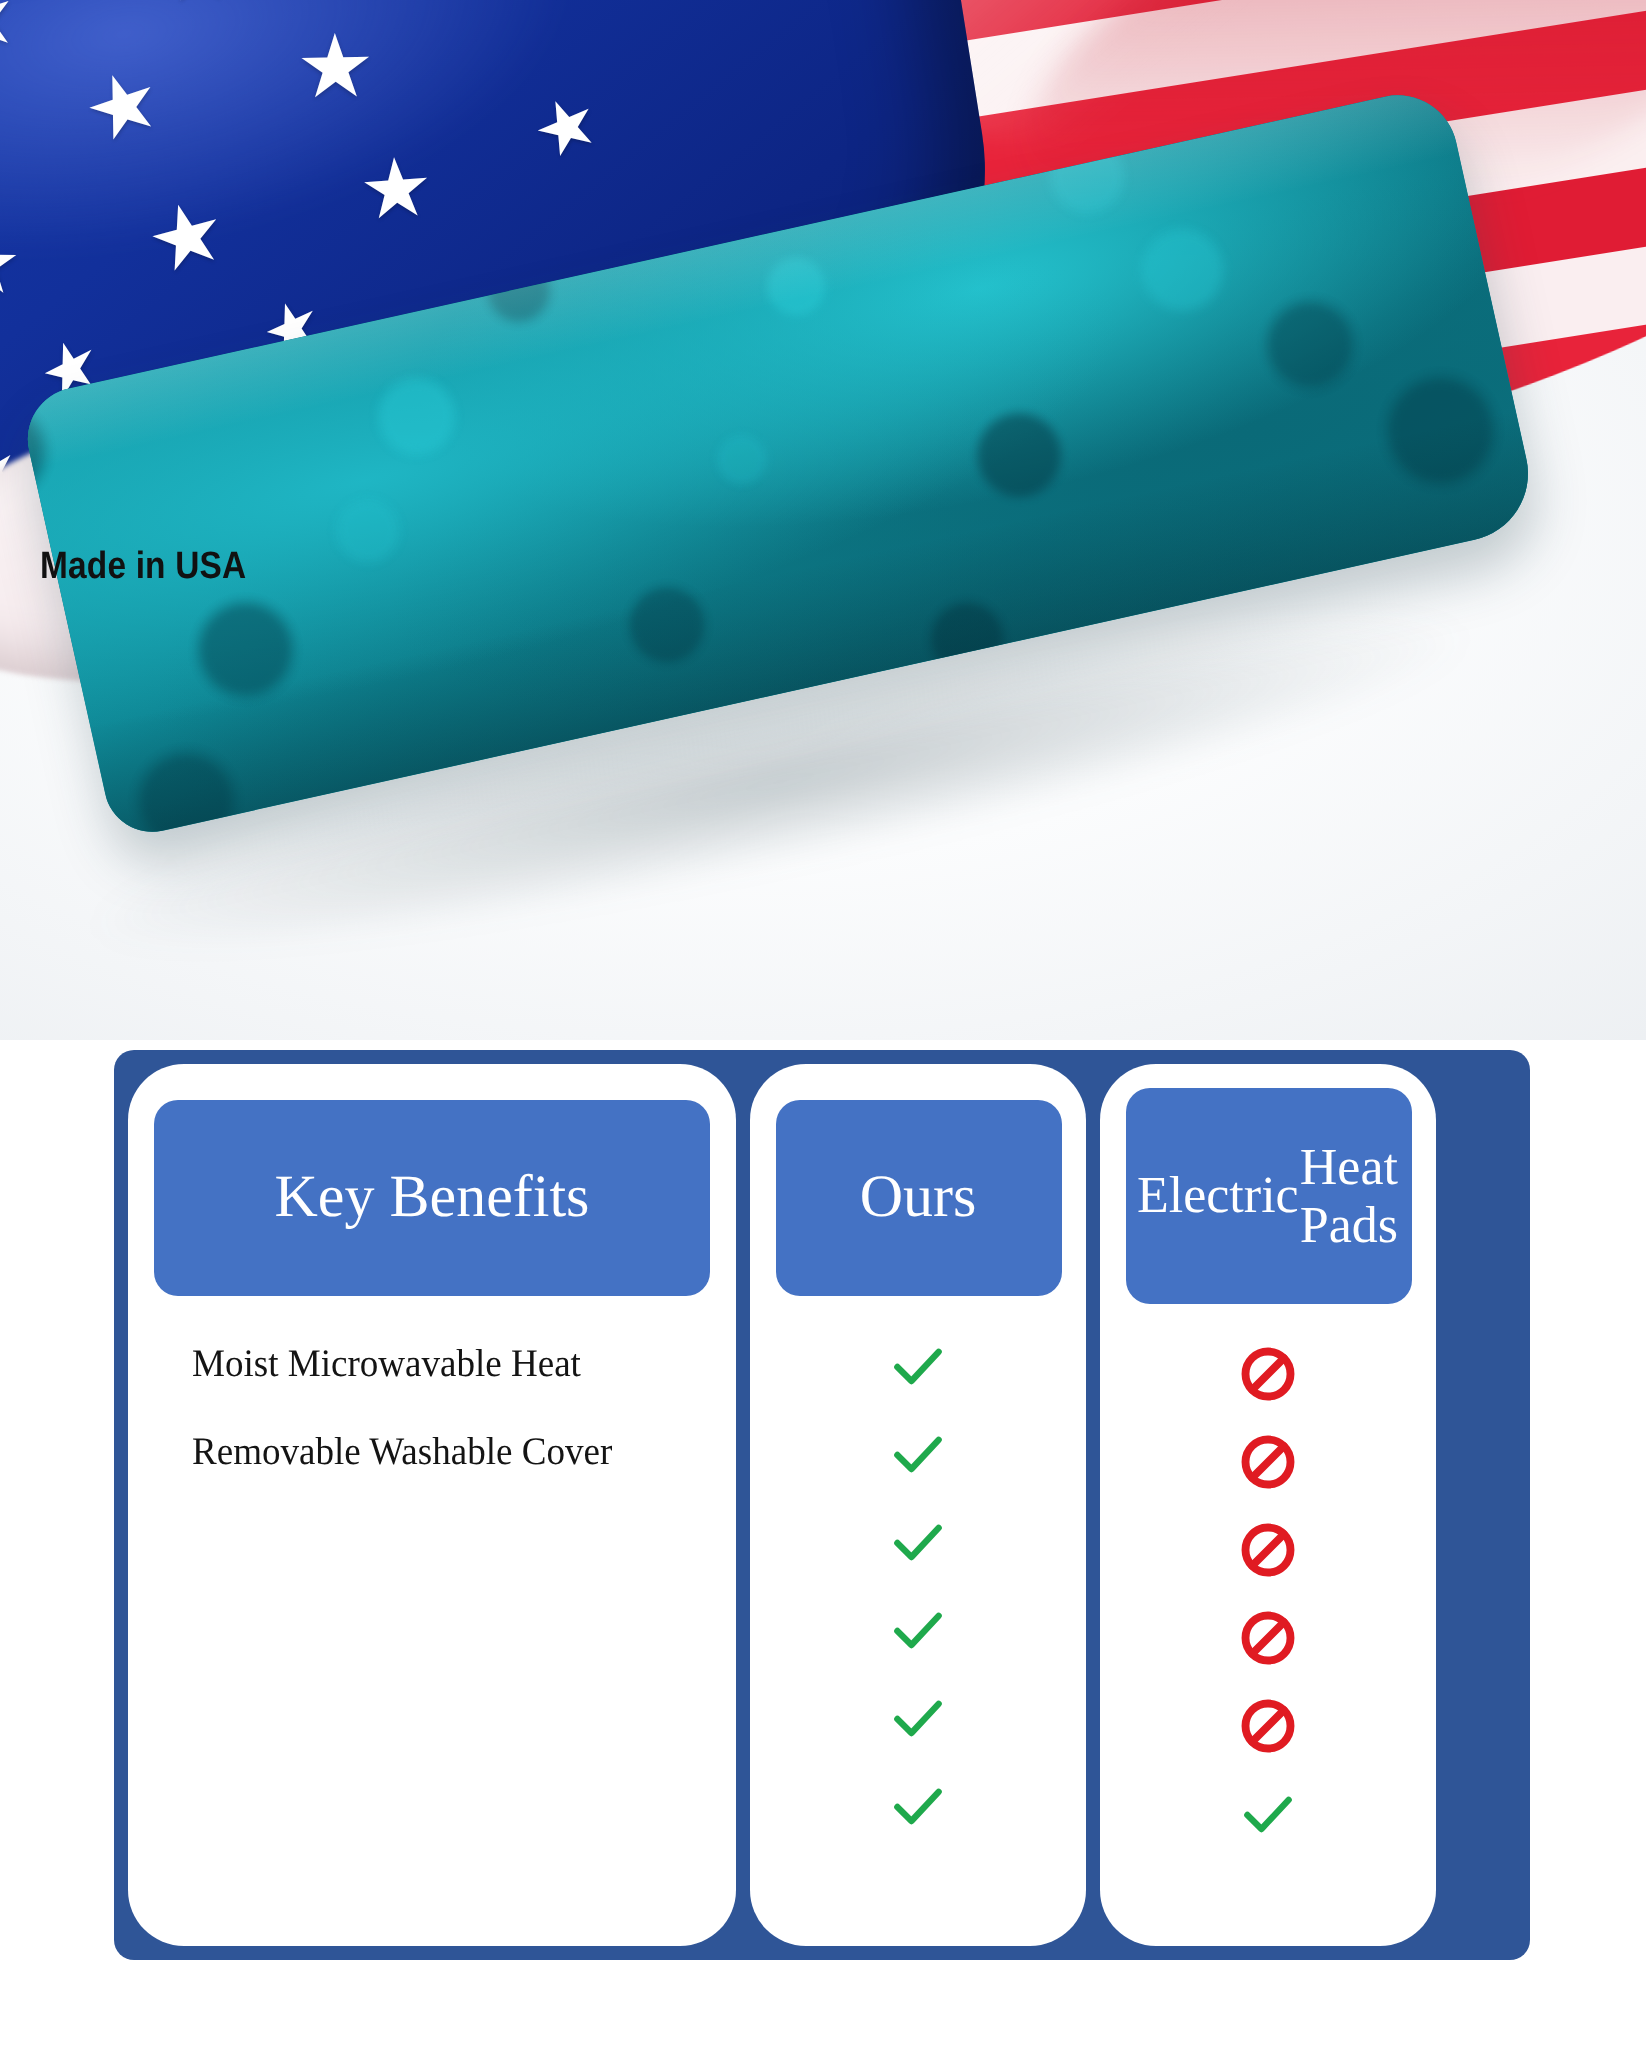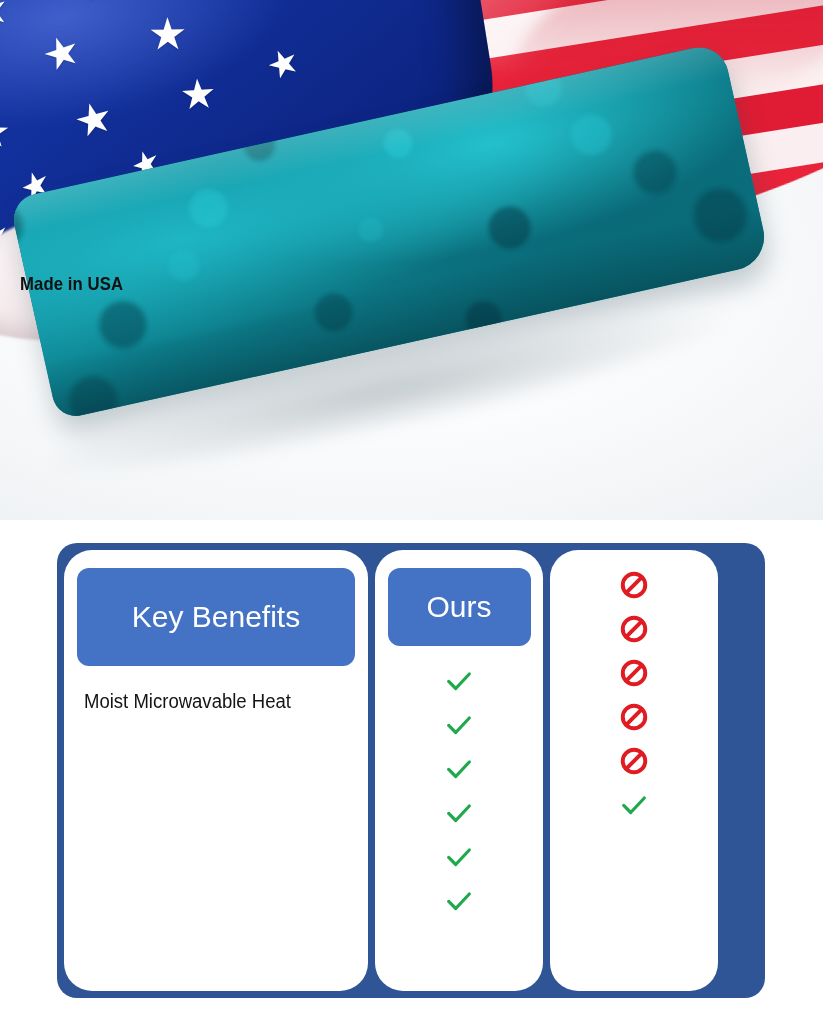--- a/index.html
+++ b/index.html
@@ -86,39 +86,39 @@
   .pack-shadow{position:absolute;left:40px;top:352px;width:700px;height:78px;
     transform:rotate(-12deg);border-radius:50%;
     background:radial-gradient(ellipse,rgba(60,85,95,.30),rgba(0,0,0,0) 72%);
     filter:blur(7px);}
 
   .made-usa{position:absolute;left:20px;top:273px;font-size:19px;font-weight:700;
     color:#111;letter-spacing:.1px;transform:scaleX(.88);transform-origin:left center;
     white-space:nowrap;}
 
   
-  #compare{position:absolute;left:57px;top:543px;width:708px;height:455px;
-    background:#2F5597;border-radius:20px;}
+  #compare{position:absolute;left:57px;top:525px;width:708px;height:455px;
+    background:#2F5597;border-radius:10px;font-family:Liberation Serif, serif;}
   .cards{position:absolute;inset:7px;display:flex;gap:7px;}
   .card{background:#fff;border-radius:28px;position:relative;display:flex;
         flex-direction:column;align-items:center;}
   .card.benefits{width:304px;}
   .card.ours{width:168px;}
   .card.electric{width:168px;}
 
   .chead{background:#4472C4;color:#fff;border-radius:12px;display:flex;
     align-items:center;justify-content:center;text-align:center;
     font-weight:400;line-height:1.13;box-sizing:border-box;}
   .benefits .chead{width:278px;height:98px;margin-top:18px;font-size:30px;}
-  .ours .chead{width:143px;height:78px;margin-top:18px;font-size:30px;}
+  .ours .chead{width:143px;height:98px;margin-top:18px;font-size:30px;}
   .electric .chead{width:143px;height:108px;margin-top:12px;font-size:26px;padding:0 6px;}
 
   .rowlist{width:100%;margin-top:13px;}
   .brow{height:44px;display:flex;align-items:center;}
-  .benefits .brow{padding-left:20px;}
+  .benefits .brow{padding-left:32px;}
   .ours .brow,.electric .brow{justify-content:center;}
   .blabel{font-size:19.5px;color:#141414;white-space:nowrap;
           transform:scaleX(.95);transform-origin:left center;}
 
   .mark{width:30px;height:30px;display:block;}
 
   
   [data-interactable]{box-sizing:border-box;}
 </style>
 </head>
@@ -164,20 +164,23 @@
 
 <div id="compare" data-interactable="false">
   <div class="cards" data-interactable="false">
 
     <div class="card benefits" data-interactable="false">
       <div class="chead" data-interactable="false">Key Benefits</div>
       <div class="rowlist" data-interactable="false">
         <div class="brow" data-interactable="false">
             <span class="blabel" data-interactable="false">Moist Microwavable Heat</span>
           </div>
+        <div class="brow" data-interactable="false">
+            <span class="blabel" data-interactable="false">Removable Washable Cover</span>
+          </div>
       </div>
     </div>
 
     <div class="card ours" data-interactable="false">
       <div class="chead" data-interactable="false">Ours</div>
       <div class="rowlist" data-interactable="false">
         <div class="brow" data-interactable="false">
           <svg class="mark" data-interactable="false" viewBox="0 0 32 32">
               <path d="M5 16.5 L12.5 24 L27 8.5" fill="none" stroke="#1FA94C" stroke-width="3.4" stroke-linecap="round" stroke-linejoin="round"></path>
             </svg>
@@ -204,20 +207,25 @@
         </div>
         <div class="brow" data-interactable="false">
           <svg class="mark" data-interactable="false" viewBox="0 0 32 32">
               <path d="M5 16.5 L12.5 24 L27 8.5" fill="none" stroke="#1FA94C" stroke-width="3.4" stroke-linecap="round" stroke-linejoin="round"></path>
             </svg>
         </div>
       </div>
     </div>
 
     <div class="card electric" data-interactable="false">
+      <div class="chead" data-interactable="false">
+        <span data-interactable="false">Electric</span>
+          <br>
+        <span data-interactable="false">Heat Pads</span>
+      </div>
       <div class="rowlist" data-interactable="false">
         <div class="brow" data-interactable="false">
           <svg class="mark" data-interactable="false" viewBox="0 0 32 32">
               <circle cx="16" cy="16" r="12" fill="none" stroke="#E01B22" stroke-width="4.2"></circle>
               <line x1="7.6" y1="24.4" x2="24.4" y2="7.6" stroke="#E01B22" stroke-width="4.2" stroke-linecap="round"></line>
             </svg>
         </div>
         <div class="brow" data-interactable="false">
           <svg class="mark" data-interactable="false" viewBox="0 0 32 32">
               <circle cx="16" cy="16" r="12" fill="none" stroke="#E01B22" stroke-width="4.2"></circle>

